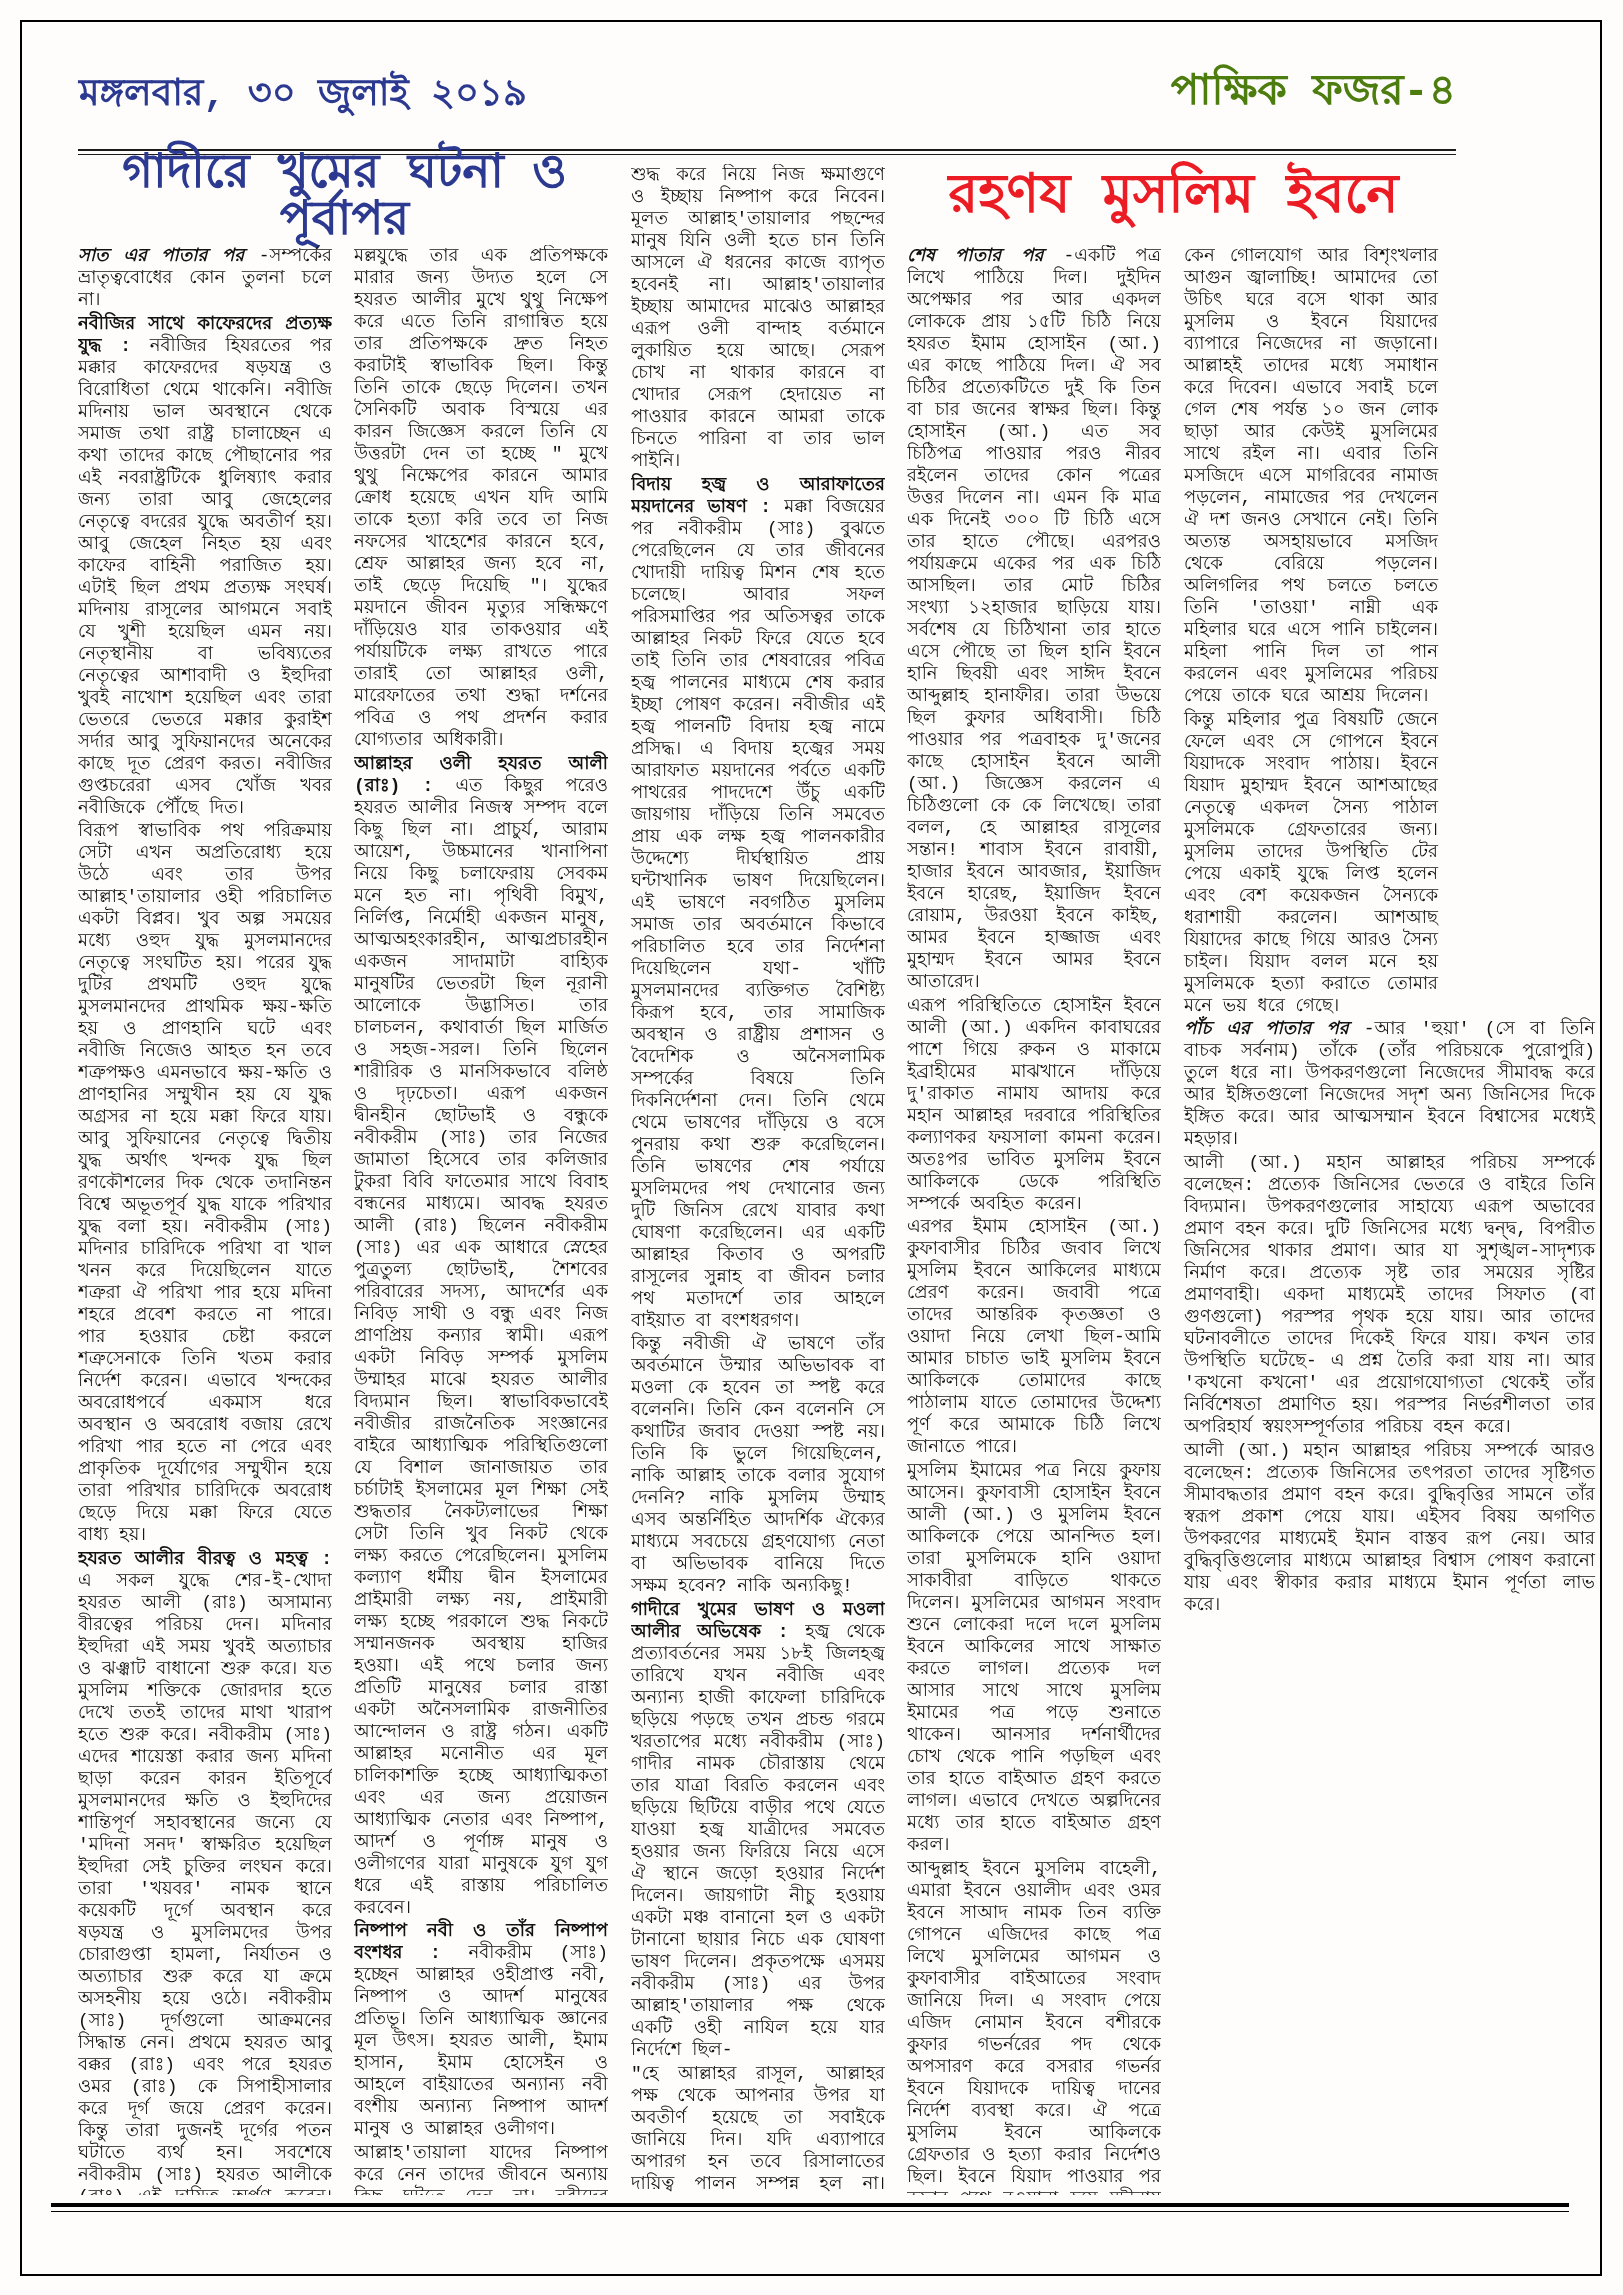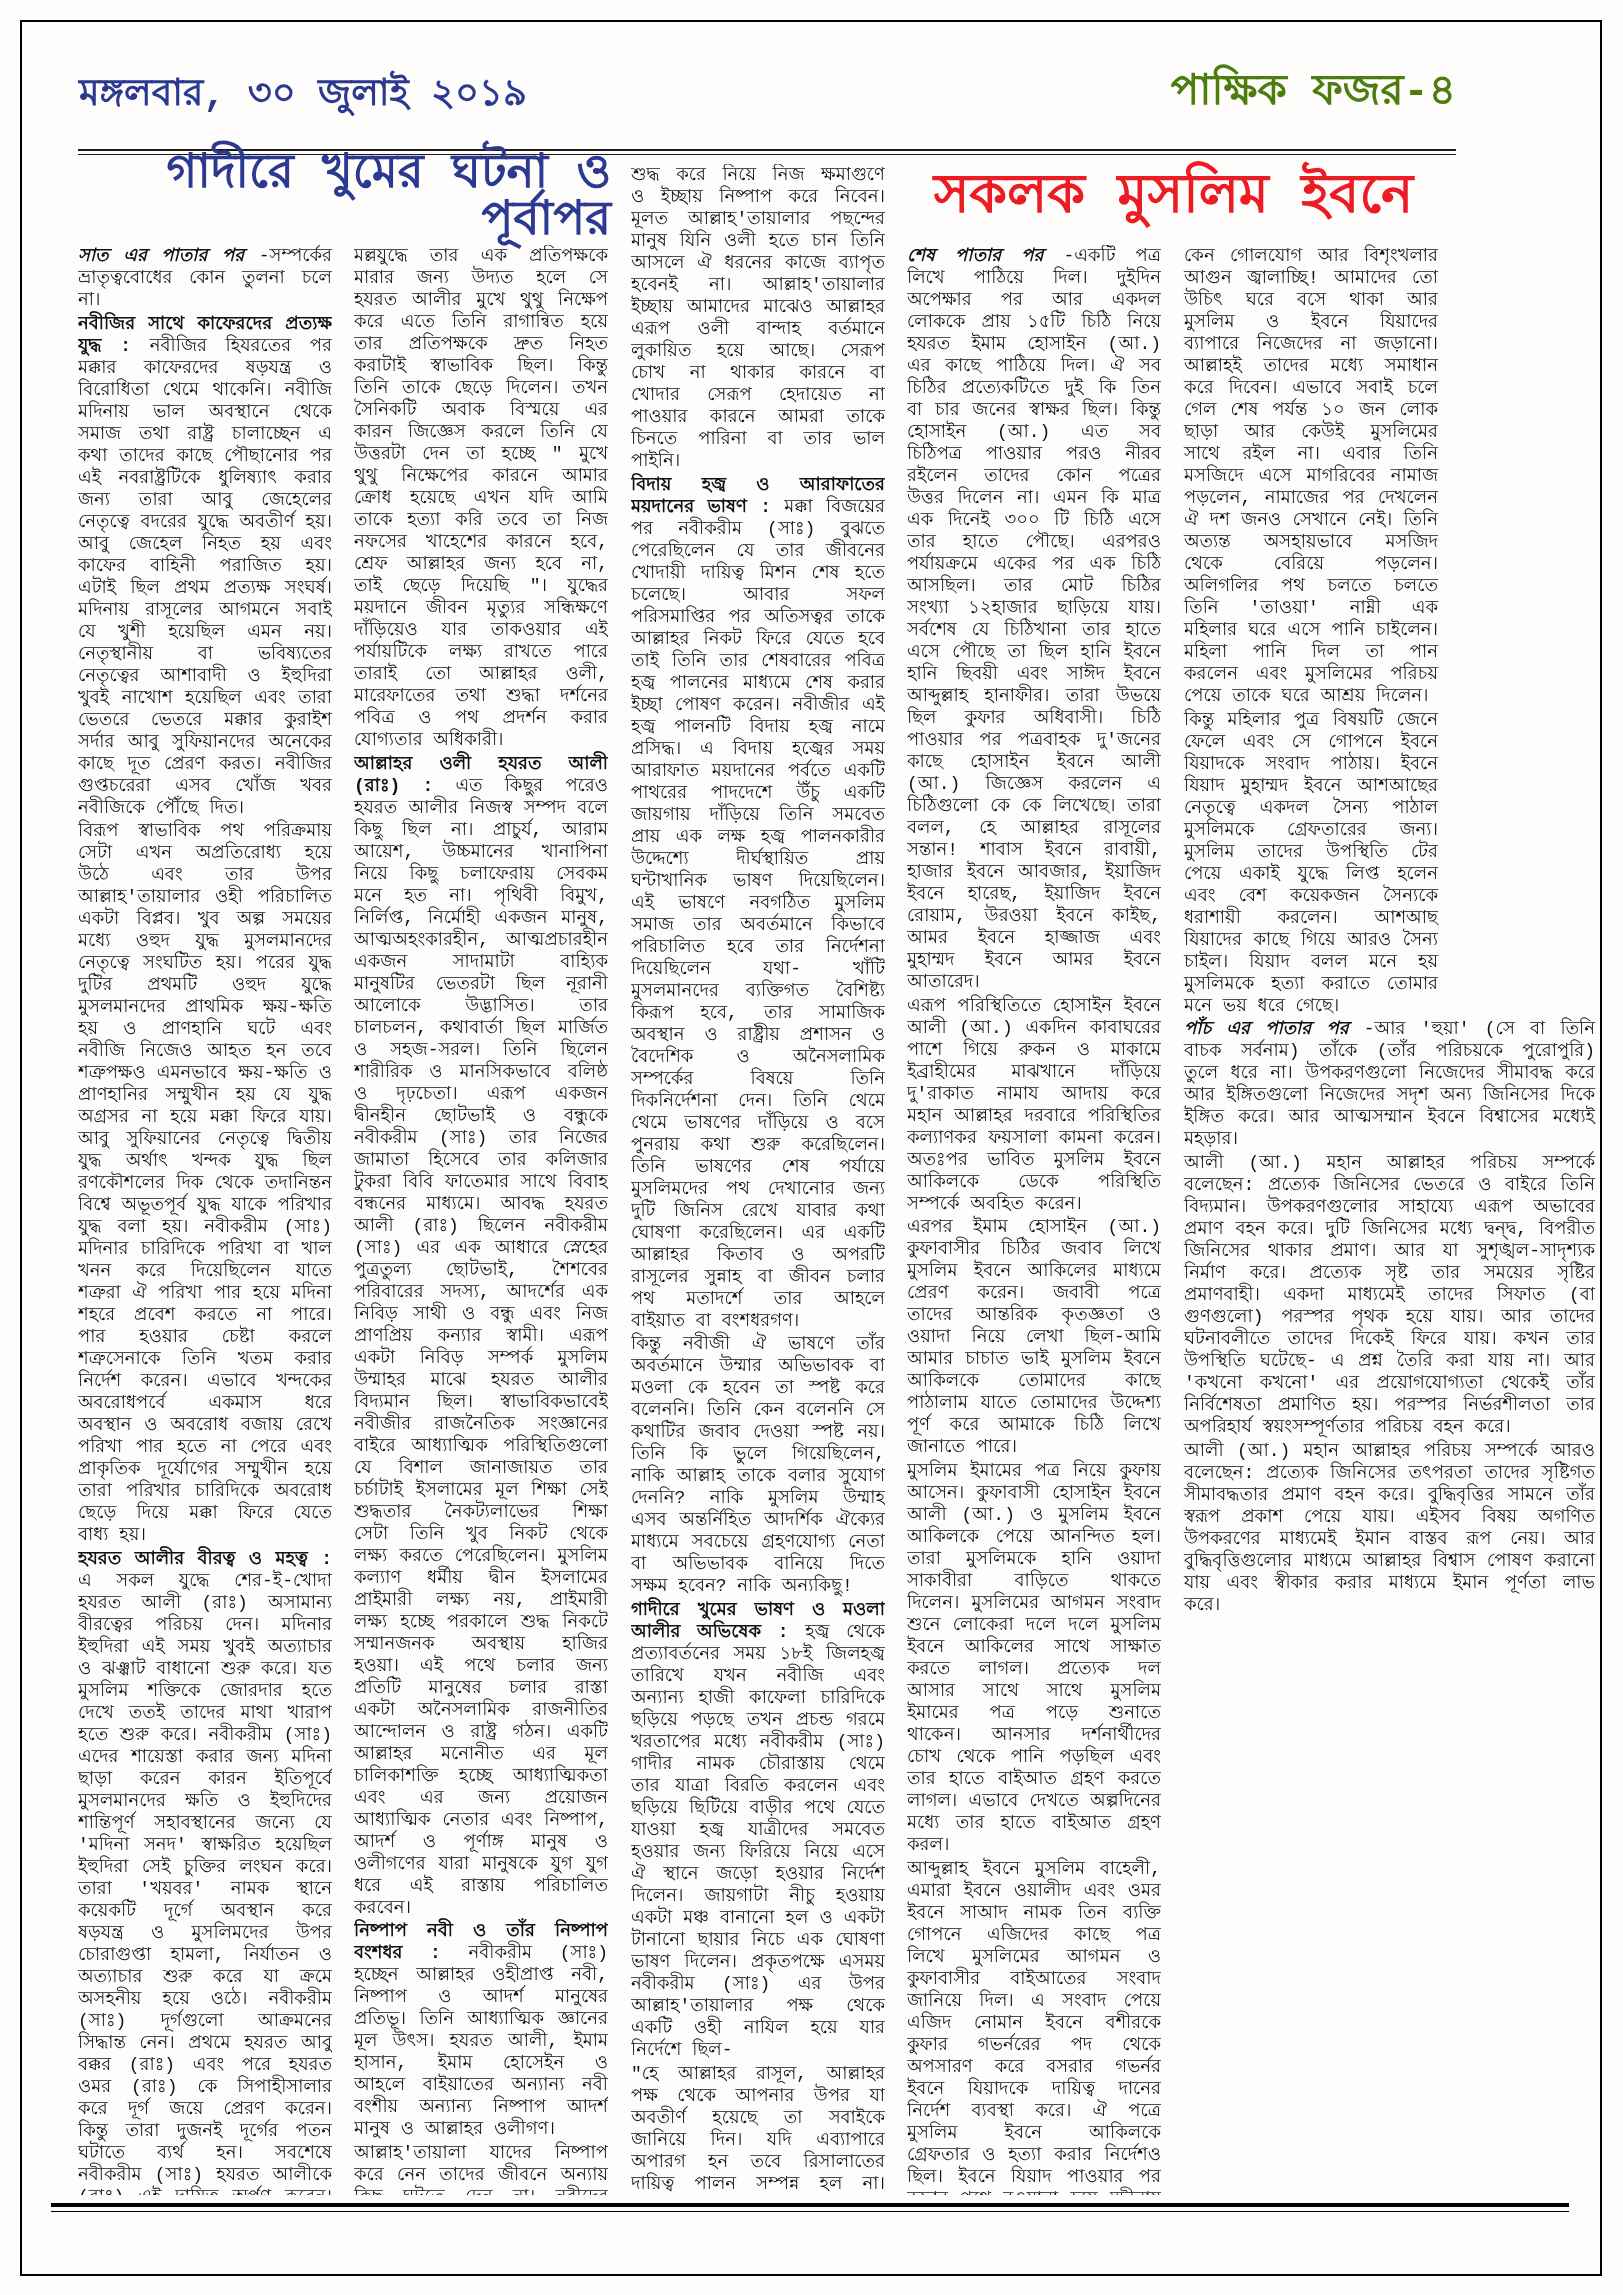--- a/index.html
+++ b/index.html
@@ -4,21 +4,21 @@
 <style>
   html,body{margin:0;padding:0;background:#e8e8e8;}
   .page{position:relative;width:1623px;height:2295px;background:#fffdfb;margin:0 auto;
         font-family:Liberation Mono, monospace;color:#121212;overflow:hidden;}
   .frame{position:absolute;left:20px;top:20px;width:1578px;height:2252px;border:2.5px solid #000;}
   .date{position:absolute;left:79px;top:63px;width:592px;font-size:37px;font-weight:bold;color:#2b3990;}
   .masthead{position:absolute;left:972px;top:57px;width:484px;font-size:42px;font-weight:bold;color:#4d7c0f;text-align:right;}
   .head-rule{position:absolute;left:78px;top:149px;width:1378px;height:3.4px;border-top:2.5px solid #1c1c1c;border-bottom:0.8px solid #1c1c1c;}
   .headline{position:absolute;top:159px;height:78px;width:533px;display:flex;align-items:center;justify-content:center;
             font-weight:bold;line-height:1.0;text-align:center;}
-  .headline.left{left:78px;font-size:47px;color:#2b3990;text-align:right;}
+  .headline.left{left:78px;font-size:47px;color:#2b3990;}
   .headline.right{left:907px;font-size:54px;color:#ec1c24;}
   .col{position:absolute;width:254px;font-size:18px;line-height:22px;text-align:justify;overflow:hidden;}
   .col p{margin:0 0 1.7px 0;}
   .col-lower{top:245px;height:1950px;}
   .col-full{top:164px;height:2031px;}
   #col1{left:78px;}  #col2{left:354px;}  #col3{left:631px;}
   #col4{left:907px;} #col5{left:1184px;overflow:visible;}
   .lead{font-weight:bold;font-style:italic;}
   .runin{font-weight:bold;}
   .subhead2{font-size:39px;font-weight:bold;line-height:1.12;color:#0c0c0c;margin:10px 0 6.8px 0;text-align:left;}
@@ -29,21 +29,21 @@
 <body>
 
 <div class="page">
   <div class="frame"></div>
 
   <div class="date">মঙ্গলবার, ৩০ জুলাই ২০১৯</div>
   <div class="masthead">পাক্ষিক ফজর-৪</div>
   <div class="head-rule"></div>
 
   <div class="headline left">গাদীরে খুমের ঘটনা ও পূর্বাপর</div>
-  <div class="headline right">সকলক মুসলিম ইবনে</div>
+  <div class="headline right">রহণয মুসলিম ইবনে</div>
 
   <div class="col col-lower" id="col1">
       <p><span class="lead">সাত এর পাতার পর</span> -সম্পর্কের ভ্রাতৃত্ববোধের কোন তুলনা চলে না।</p>
       <p><span class="runin">নবীজির সাথে কাফেরদের প্রত্যক্ষ যুদ্ধ : </span>নবীজির হিযরতের পর মক্কার কাফেরদের ষড়যন্ত্র ও বিরোধিতা থেমে থাকেনি। নবীজি মদিনায় ভাল অবস্থানে থেকে সমাজ তথা রাষ্ট্র চালাচ্ছেন এ কথা তাদের কাছে পৌছানোর পর এই নবরাষ্ট্রটিকে ধুলিষ্যাৎ করার জন্য তারা আবু জেহেলের নেতৃত্বে বদরের যুদ্ধে অবতীর্ণ হয়। আবু জেহেল নিহত হয় এবং কাফের বাহিনী পরাজিত হয়। এটাই ছিল প্রথম প্রত্যক্ষ সংঘর্ষ। মদিনায় রাসূলের আগমনে সবাই যে খুশী হয়েছিল এমন নয়। নেতৃস্থানীয় বা ভবিষ্যতের নেতৃত্বের আশাবাদী ও ইহুদিরা খুবই নাখোশ হয়েছিল এবং তারা ভেতরে ভেতরে মক্কার কুরাইশ সর্দার আবু সুফিয়ানদের অনেকের কাছে দূত প্রেরণ করত। নবীজির গুপ্তচরেরা এসব খোঁজ খবর নবীজিকে পৌঁছে দিত।</p>
       <p>বিরূপ স্বাভাবিক পথ পরিক্রমায় সেটা এখন অপ্রতিরোধ্য হয়ে উঠে এবং তার উপর আল্লাহ'তায়ালার ওহী পরিচালিত একটা বিপ্লব। খুব অল্প সময়ের মধ্যে ওহুদ যুদ্ধ মুসলমানদের নেতৃত্বে সংঘটিত হয়। পরের যুদ্ধ দুটির প্রথমটি ওহুদ যুদ্ধে মুসলমানদের প্রাথমিক ক্ষয়-ক্ষতি হয় ও প্রাণহানি ঘটে এবং নবীজি নিজেও আহত হন তবে শত্রুপক্ষও এমনভাবে ক্ষয়-ক্ষতি ও প্রাণহানির সম্মুখীন হয় যে যুদ্ধ অগ্রসর না হয়ে মক্কা ফিরে যায়। আবু সুফিয়ানের নেতৃত্বে দ্বিতীয় যুদ্ধ অর্থাৎ খন্দক যুদ্ধ ছিল রণকৌশলের দিক থেকে তদানিন্তন বিশ্বে অভূতপূর্ব যুদ্ধ যাকে পরিখার যুদ্ধ বলা হয়। নবীকরীম (সাঃ) মদিনার চারিদিকে পরিখা বা খাল খনন করে দিয়েছিলেন যাতে শত্রুরা ঐ পরিখা পার হয়ে মদিনা শহরে প্রবেশ করতে না পারে। পার হওয়ার চেষ্টা করলে শত্রুসেনাকে তিনি খতম করার নির্দেশ করেন। এভাবে খন্দকের অবরোধপর্বে একমাস ধরে অবস্থান ও অবরোধ বজায় রেখে পরিখা পার হতে না পেরে এবং প্রাকৃতিক দূর্যোগের সম্মুখীন হয়ে তারা পরিখার চারিদিকে অবরোধ ছেড়ে দিয়ে মক্কা ফিরে যেতে বাধ্য হয়।</p>
       <p><span class="runin">হযরত আলীর বীরত্ব ও মহত্ব : </span>এ সকল যুদ্ধে শের-ই-খোদা হযরত আলী (রাঃ) অসামান্য বীরত্বের পরিচয় দেন। মদিনার ইহুদিরা এই সময় খুবই অত্যাচার ও ঝঞ্ঝাট বাধানো শুরু করে। যত মুসলিম শক্তিকে জোরদার হতে দেখে ততই তাদের মাথা খারাপ হতে শুরু করে। নবীকরীম (সাঃ) এদের শায়েস্তা করার জন্য মদিনা ছাড়া করেন কারন ইতিপূর্বে মুসলমানদের ক্ষতি ও ইহুদিদের শান্তিপূর্ণ সহাবস্থানের জন্যে যে 'মদিনা সনদ' স্বাক্ষরিত হয়েছিল ইহুদিরা সেই চুক্তির লংঘন করে। তারা 'খয়বর' নামক স্থানে কয়েকটি দূর্গে অবস্থান করে ষড়যন্ত্র ও মুসলিমদের উপর চোরাগুপ্তা হামলা, নির্যাতন ও অত্যাচার শুরু করে যা ক্রমে অসহনীয় হয়ে ওঠে। নবীকরীম (সাঃ) দূর্গগুলো আক্রমনের সিদ্ধান্ত নেন। প্রথমে হযরত আবু বক্কর (রাঃ) এবং পরে হযরত ওমর (রাঃ) কে সিপাহীসালার করে দূর্গ জয়ে প্রেরণ করেন। কিন্তু তারা দুজনই দূর্গের পতন ঘটাতে ব্যর্থ হন। সবশেষে নবীকরীম (সাঃ) হযরত আলীকে (রাঃ) এই দায়িত্ব অর্পণ করেন। এই যুদ্ধে হযরত আলী (রাঃ) অসামান্য বীরত্বের পরিচয় দেন। তিনি দুর্ভেদ্য শত্রুপক্ষের নামজাদা যোদ্ধাদেরকে অতি সহজেই ধরাশায়ী করেন। এমনকি 'কামুস' নামক দূর্গের একটি দরজাকে ধাক্কা দিয়ে টেনে আলগা করে ঢাল হিসেবে ব্যবহার করেন যা সকলকে অবাক ও স্তম্ভিত করে তোলে। যে দরজাটি ৪০জন যুবক বহুকষ্টে নড়াতে সক্ষম হত বলে বর্ণিত আছে।</p>
     </div>
   <div class="col col-lower" id="col2">
       <p>মল্লযুদ্ধে তার এক প্রতিপক্ষকে মারার জন্য উদ্যত হলে সে হযরত আলীর মুখে থুথু নিক্ষেপ করে এতে তিনি রাগান্বিত হয়ে তার প্রতিপক্ষকে দ্রুত নিহত করাটাই স্বাভাবিক ছিল। কিন্তু তিনি তাকে ছেড়ে দিলেন। তখন সৈনিকটি অবাক বিস্ময়ে এর কারন জিজ্ঞেস করলে তিনি যে উত্তরটা দেন তা হচ্ছে " মুখে থুথু নিক্ষেপের কারনে আমার ক্রোধ হয়েছে এখন যদি আমি তাকে হত্যা করি তবে তা নিজ নফসের খাহেশের কারনে হবে, শ্রেফ আল্লাহর জন্য হবে না, তাই ছেড়ে দিয়েছি "। যুদ্ধের ময়দানে জীবন মৃত্যুর সন্ধিক্ষণে দাঁড়িয়েও যার তাকওয়ার এই পর্যায়টিকে লক্ষ্য রাখতে পারে তারাই তো আল্লাহর ওলী, মারেফাতের তথা শুদ্ধা দর্শনের পবিত্র ও পথ প্রদর্শন করার যোগ্যতার অধিকারী।</p>
       <p><span class="runin">আল্লাহর ওলী হযরত আলী (রাঃ) : </span>এত কিছুর পরেও হযরত আলীর নিজস্ব সম্পদ বলে কিছু ছিল না। প্রাচুর্য, আরাম আয়েশ, উচ্চমানের খানাপিনা নিয়ে কিছু চলাফেরায় সেবকম মনে হত না। পৃথিবী বিমুখ, নির্লিপ্ত, নির্মোহী একজন মানুষ, আত্মঅহংকারহীন, আত্মপ্রচারহীন একজন সাদামাটা বাহ্যিক মানুষটির ভেতরটা ছিল নূরানী আলোকে উদ্ভাসিত। তার চালচলন, কথাবার্তা ছিল মার্জিত ও সহজ-সরল। তিনি ছিলেন শারীরিক ও মানসিকভাবে বলিষ্ঠ ও দৃঢ়চেতা। এরূপ একজন দ্বীনহীন ছোটভাই ও বন্ধুকে নবীকরীম (সাঃ) তার নিজের জামাতা হিসেবে তার কলিজার টুকরা বিবি ফাতেমার সাথে বিবাহ বন্ধনের মাধ্যমে। আবদ্ধ হযরত আলী (রাঃ) ছিলেন নবীকরীম (সাঃ) এর এক আধারে স্নেহের পুত্রতুল্য ছোটভাই, শৈশবের পরিবারের সদস্য, আদর্শের এক নিবিড় সাথী ও বন্ধু এবং নিজ প্রাণপ্রিয় কন্যার স্বামী। এরূপ একটা নিবিড় সম্পর্ক মুসলিম উম্মাহর মাঝে হযরত আলীর বিদ্যমান ছিল। স্বাভাবিকভাবেই নবীজীর রাজনৈতিক সংজ্ঞানের বাইরে আধ্যাত্মিক পরিস্থিতিগুলো যে বিশাল জানাজায়ত তার চর্চাটাই ইসলামের মূল শিক্ষা সেই শুদ্ধতার নৈকট্যলাভের শিক্ষা সেটা তিনি খুব নিকট থেকে লক্ষ্য করতে পেরেছিলেন। মুসলিম কল্যাণ ধর্মীয় দ্বীন ইসলামের প্রাইমারী লক্ষ্য নয়, প্রাইমারী লক্ষ্য হচ্ছে পরকালে শুদ্ধ নিকটে সম্মানজনক অবস্থায় হাজির হওয়া। এই পথে চলার জন্য প্রতিটি মানুষের চলার রাস্তা একটা অনৈসলামিক রাজনীতির আন্দোলন ও রাষ্ট্র গঠন। একটি আল্লাহর মনোনীত এর মূল চালিকাশক্তি হচ্ছে আধ্যাত্মিকতা এবং এর জন্য প্রয়োজন আধ্যাত্মিক নেতার এবং নিষ্পাপ, আদর্শ ও পূর্ণাঙ্গ মানুষ ও ওলীগণের যারা মানুষকে যুগ যুগ ধরে এই রাস্তায় পরিচালিত করবেন।</p>

